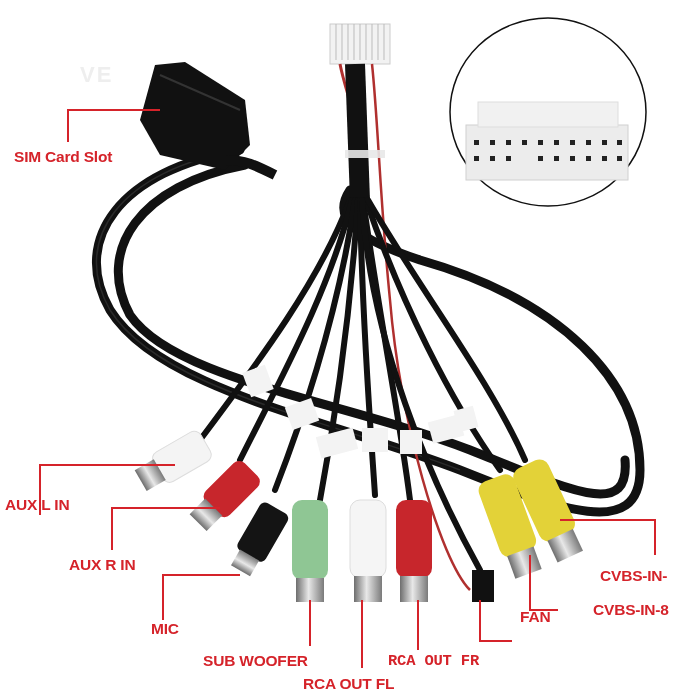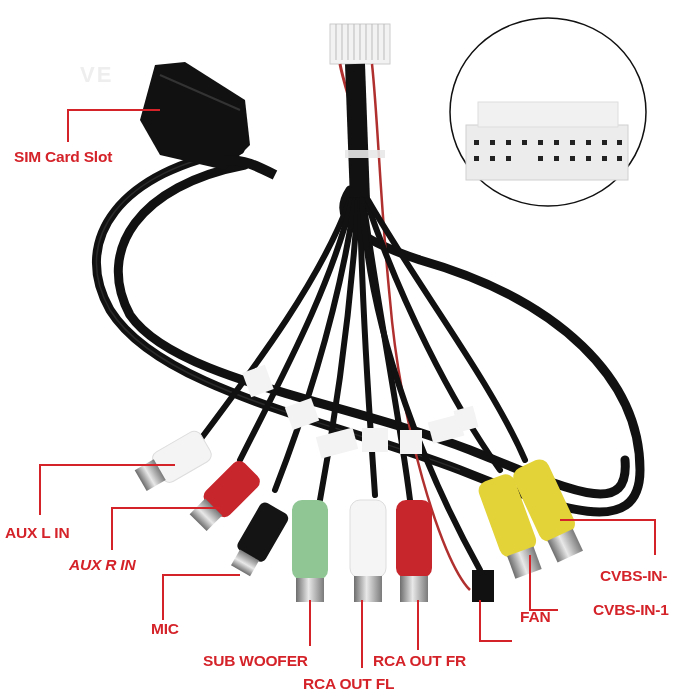--- a/index.html
+++ b/index.html
@@ -158,22 +158,22 @@
       <line x1="418" y1="600" x2="418" y2="650"></line>
       <polyline points="480,600 480,641 512,641"></polyline>
       <polyline points="530,555 530,610 558,610"></polyline>
       <polyline points="560,520 655,520 655,555"></polyline>
     </g>
   </svg>
 
   <div class="watermark">VE</div>
 
   <div class="lbl" style="left:14px; top:148px;">SIM Card Slot</div>
-  <div class="lbl" style="left:5px; top:524px;">AUX L IN</div>
-  <div class="lbl" style="left:69px; top:556px;font-style:italic;">AUX R IN</div>
+  <div class="lbl" style="left:5px; top:496px;">AUX L IN</div>
+  <div class="lbl" style="left:69px; top:556px;">AUX R IN</div>
   <div class="lbl" style="left:151px; top:620px;">MIC</div>
   <div class="lbl" style="left:203px; top:652px;">SUB WOOFER</div>
   <div class="lbl" style="left:303px; top:675px;">RCA OUT FL</div>
-  <div class="lbl" style="left:373px; top:652px;">RCA OUT FR</div>
+  <div class="lbl" style="left:388px; top:652px;font-family:Liberation Mono, monospace;">RCA OUT FR</div>
   <div class="lbl" style="left:520px; top:608px;">FAN</div>
-  <div class="lbl" style="left:593px; top:601px;">CVBS-IN-1</div>
+  <div class="lbl" style="left:593px; top:601px;">CVBS-IN-8</div>
   <div class="lbl" style="left:600px; top:567px;">CVBS-IN-</div>
 </div>
 
 </body></html>

